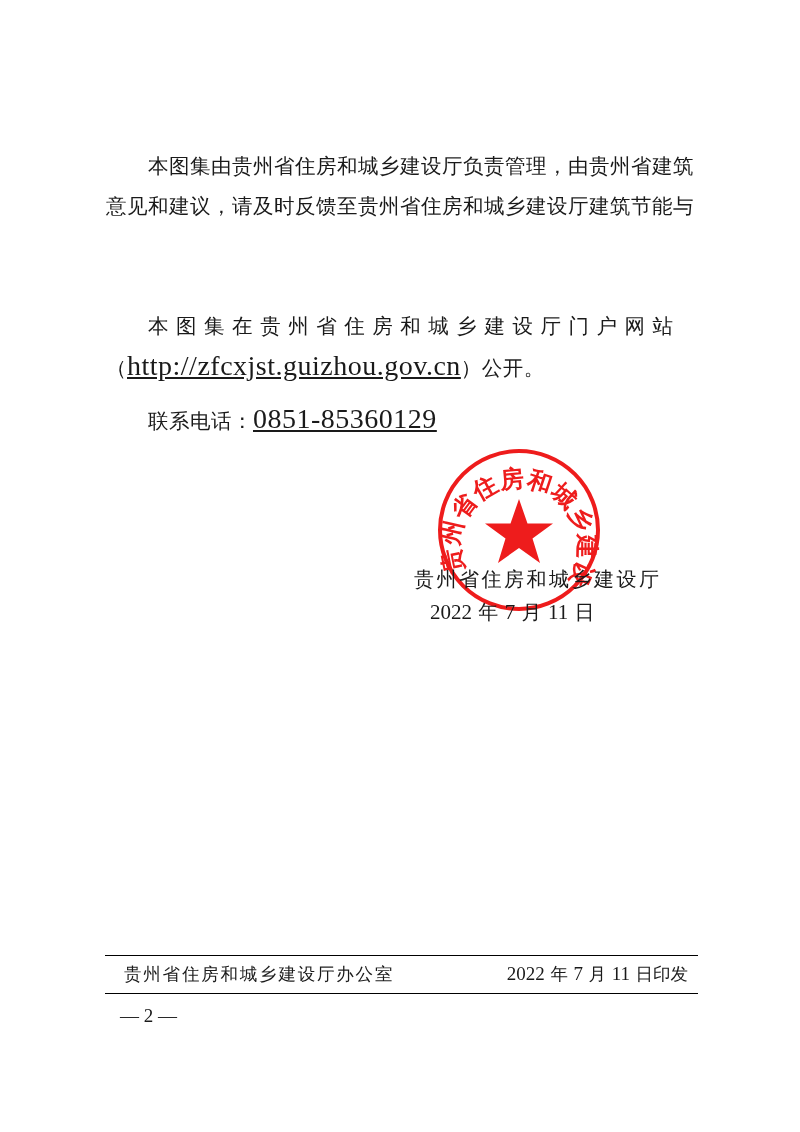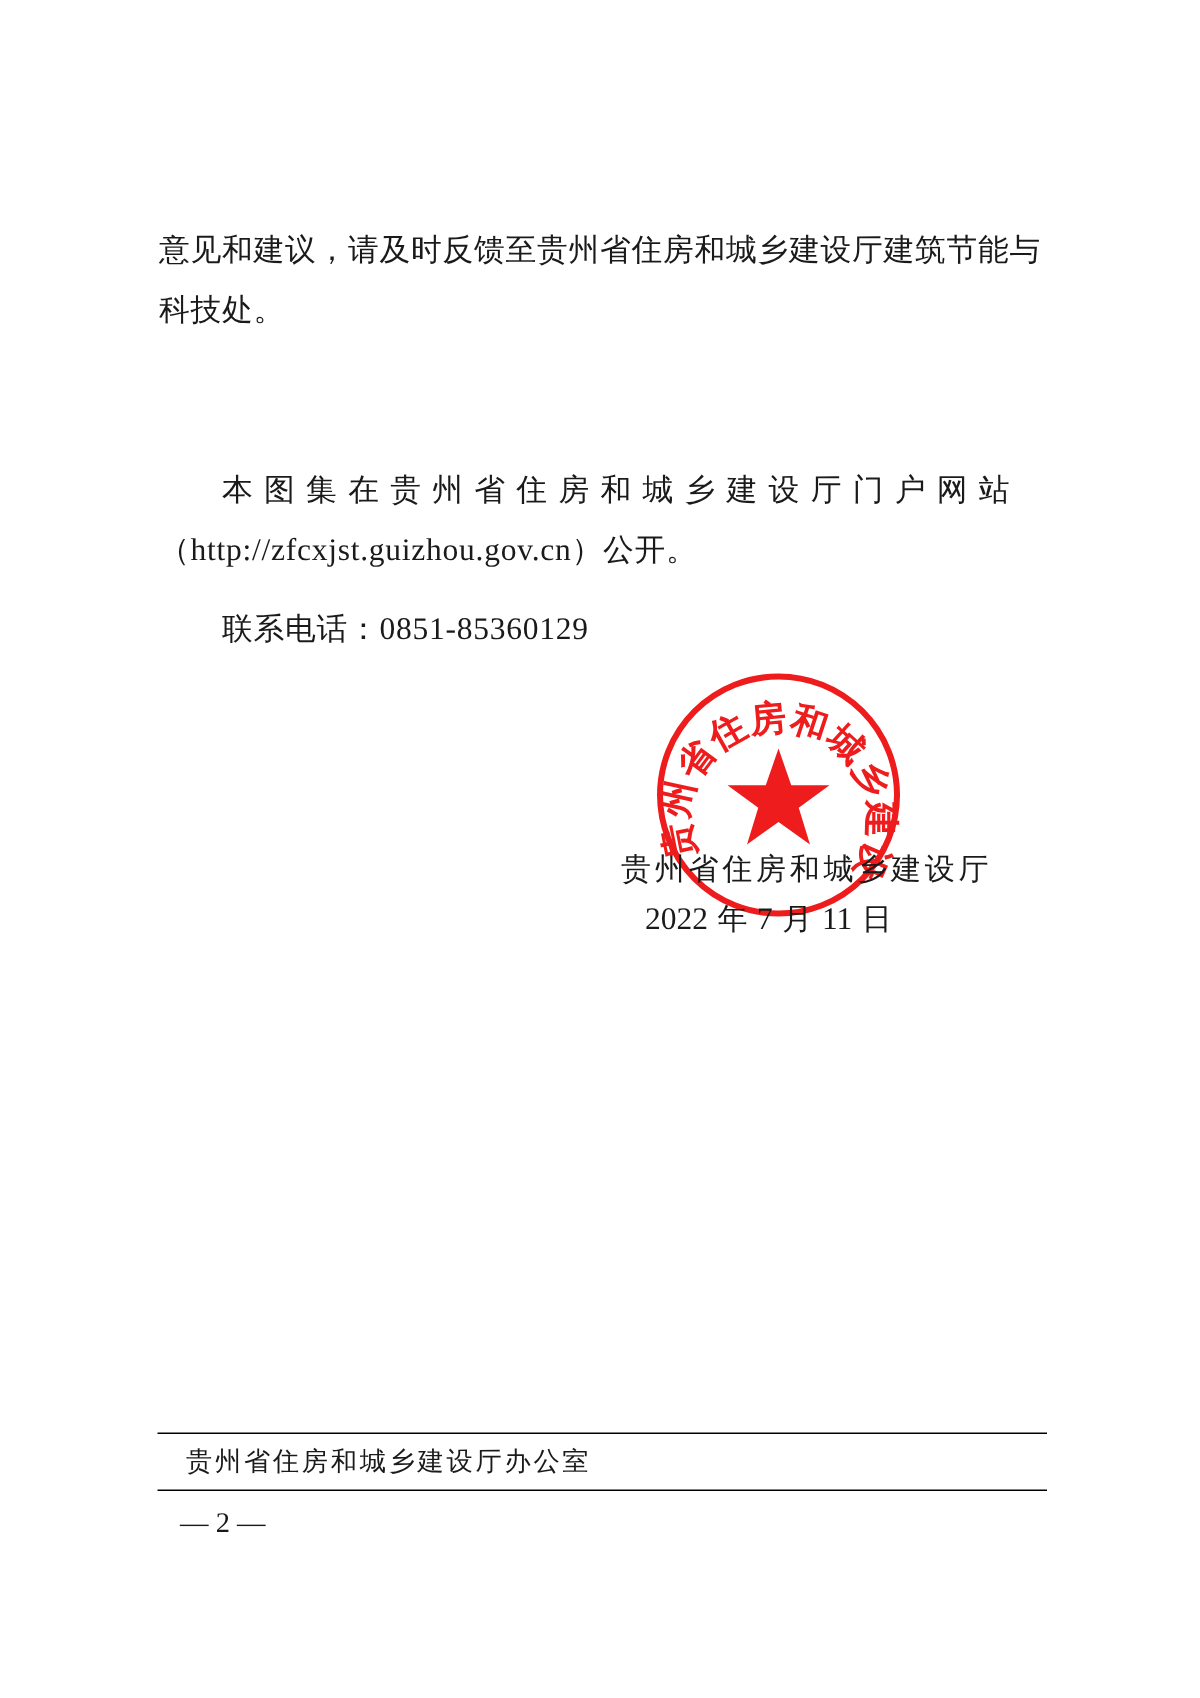--- a/index.html
+++ b/index.html
@@ -37,21 +37,22 @@
     }
     .indent { padding-left: 42px; }
     .spread {
       display: flex;
       justify-content: space-between;
       white-space: nowrap;
     }
     .spread span { display: inline-block; }
     .latin {
       font-family: "Liberation Serif", "DejaVu Serif", serif;
-      font-size: 21px;
+      font-size: 28px;
+      text-decoration: underline;
     }
 
     .p1 { top: 146px; }
     .p2 { top: 306px; }
     .p3 { top: 399px; }
 
     .seal {
       position: absolute;
       left: 436px;
       top: 447px;
@@ -118,22 +119,22 @@
       white-space: nowrap;
       font-family: "Liberation Serif", "DejaVu Serif", serif;
     }
   </style>
 </head>
 <body>
 
 <div class="page">
 
   <div class="para p1">
+    <span class="line indent">本图集由贵州省住房和城乡建设厅负责管理，由贵州省建筑</span>
     <span class="line">意见和建议，请及时反馈至贵州省住房和城乡建设厅建筑节能与</span>
-    <span class="line">科技处。</span>
   </div>
 
   <div class="para p2">
     <div class="line indent spread">
       <span>本</span>
       <span>图</span>
       <span>集</span>
       <span>在</span>
       <span>贵</span>
       <span>州</span>
@@ -174,16 +175,24 @@
     <span class="num">2022</span>
     <span>年</span>
     <span class="num">7</span>
     <span>月</span>
     <span class="num">11</span>
     <span>日</span>
   </div>
 
   <div class="rule rule-top"></div>
   <div class="footer-org">贵州省住房和城乡建设厅办公室</div>
+  <div class="footer-date">
+    <span class="num">2022</span>
+    <span>年</span>
+    <span class="num">7</span>
+    <span>月</span>
+    <span class="num">11</span>
+    <span>日</span><span>印发</span>
+  </div>
   <div class="rule rule-bottom"></div>
 
   <div class="page-number">— 2 —</div>
 </div>
 
 </body></html>

